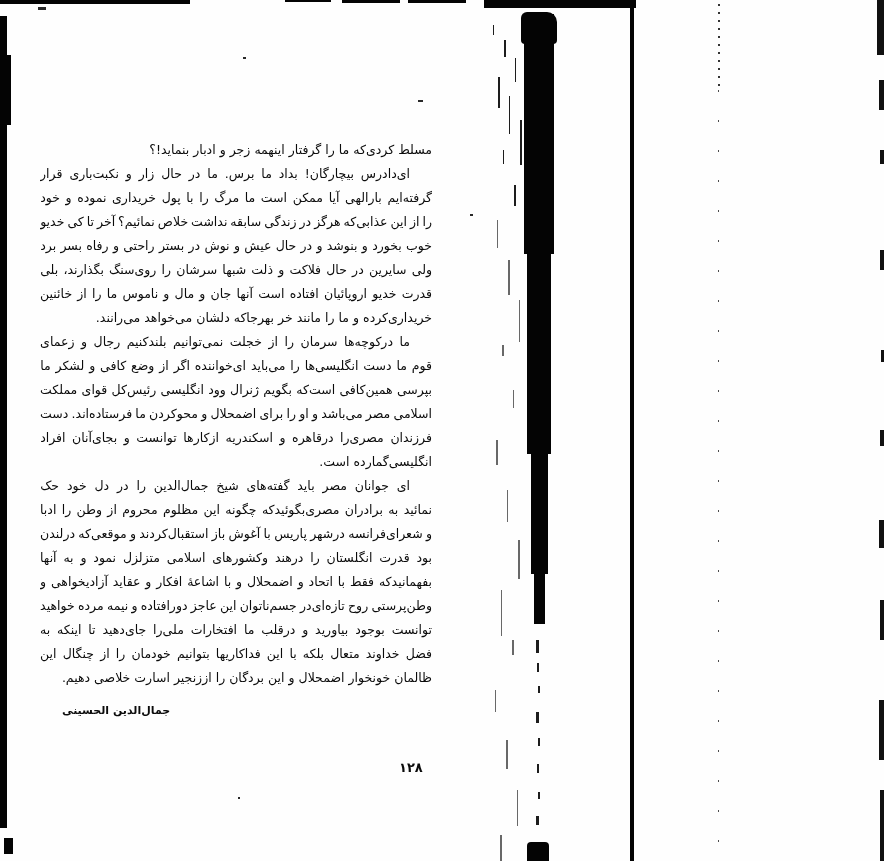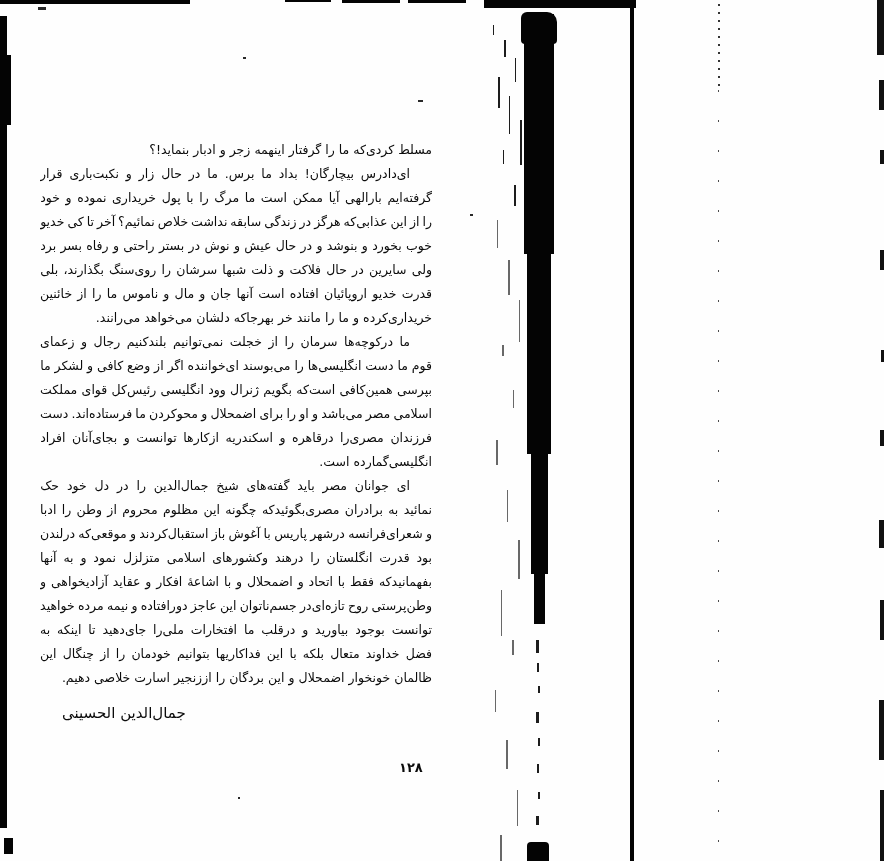--- a/index.html
+++ b/index.html
@@ -29,22 +29,22 @@
     overflow:hidden;
     white-space:nowrap;
   }
   .line.lastline{justify-content:flex-start;column-gap:4px;}
   .line.indent{padding-right:22px;}
   
   .signature{
     position:absolute;
     left:62px;top:704px;
     direction:rtl;
-    font-weight:normal;
-    font-size:15px;
+    font-weight:bold;
+    font-size:11px;
     letter-spacing:0.2px;
   }
   .page-number{
     position:absolute;
     left:399px;top:760px;
     font-size:13px;
     font-weight:bold;
     direction:rtl;
   }
   
@@ -212,21 +212,21 @@
         <span>رجال</span>
         <span>و</span>
         <span>زعمای</span>
       </div>
       <div class="line">
         <span>قوم</span>
         <span>ما</span>
         <span>دست</span>
         <span>انگلیسی‌ها</span>
         <span>را</span>
-        <span>می‌بوسند</span>
+        <span>می‌باید</span>
         <span>ای‌خواننده</span>
         <span>اگر</span>
         <span>از</span>
         <span>وضع</span>
         <span>کافی</span>
         <span>و</span>
         <span>لشکر</span>
         <span>ما</span>
       </div>
       <div class="line">

